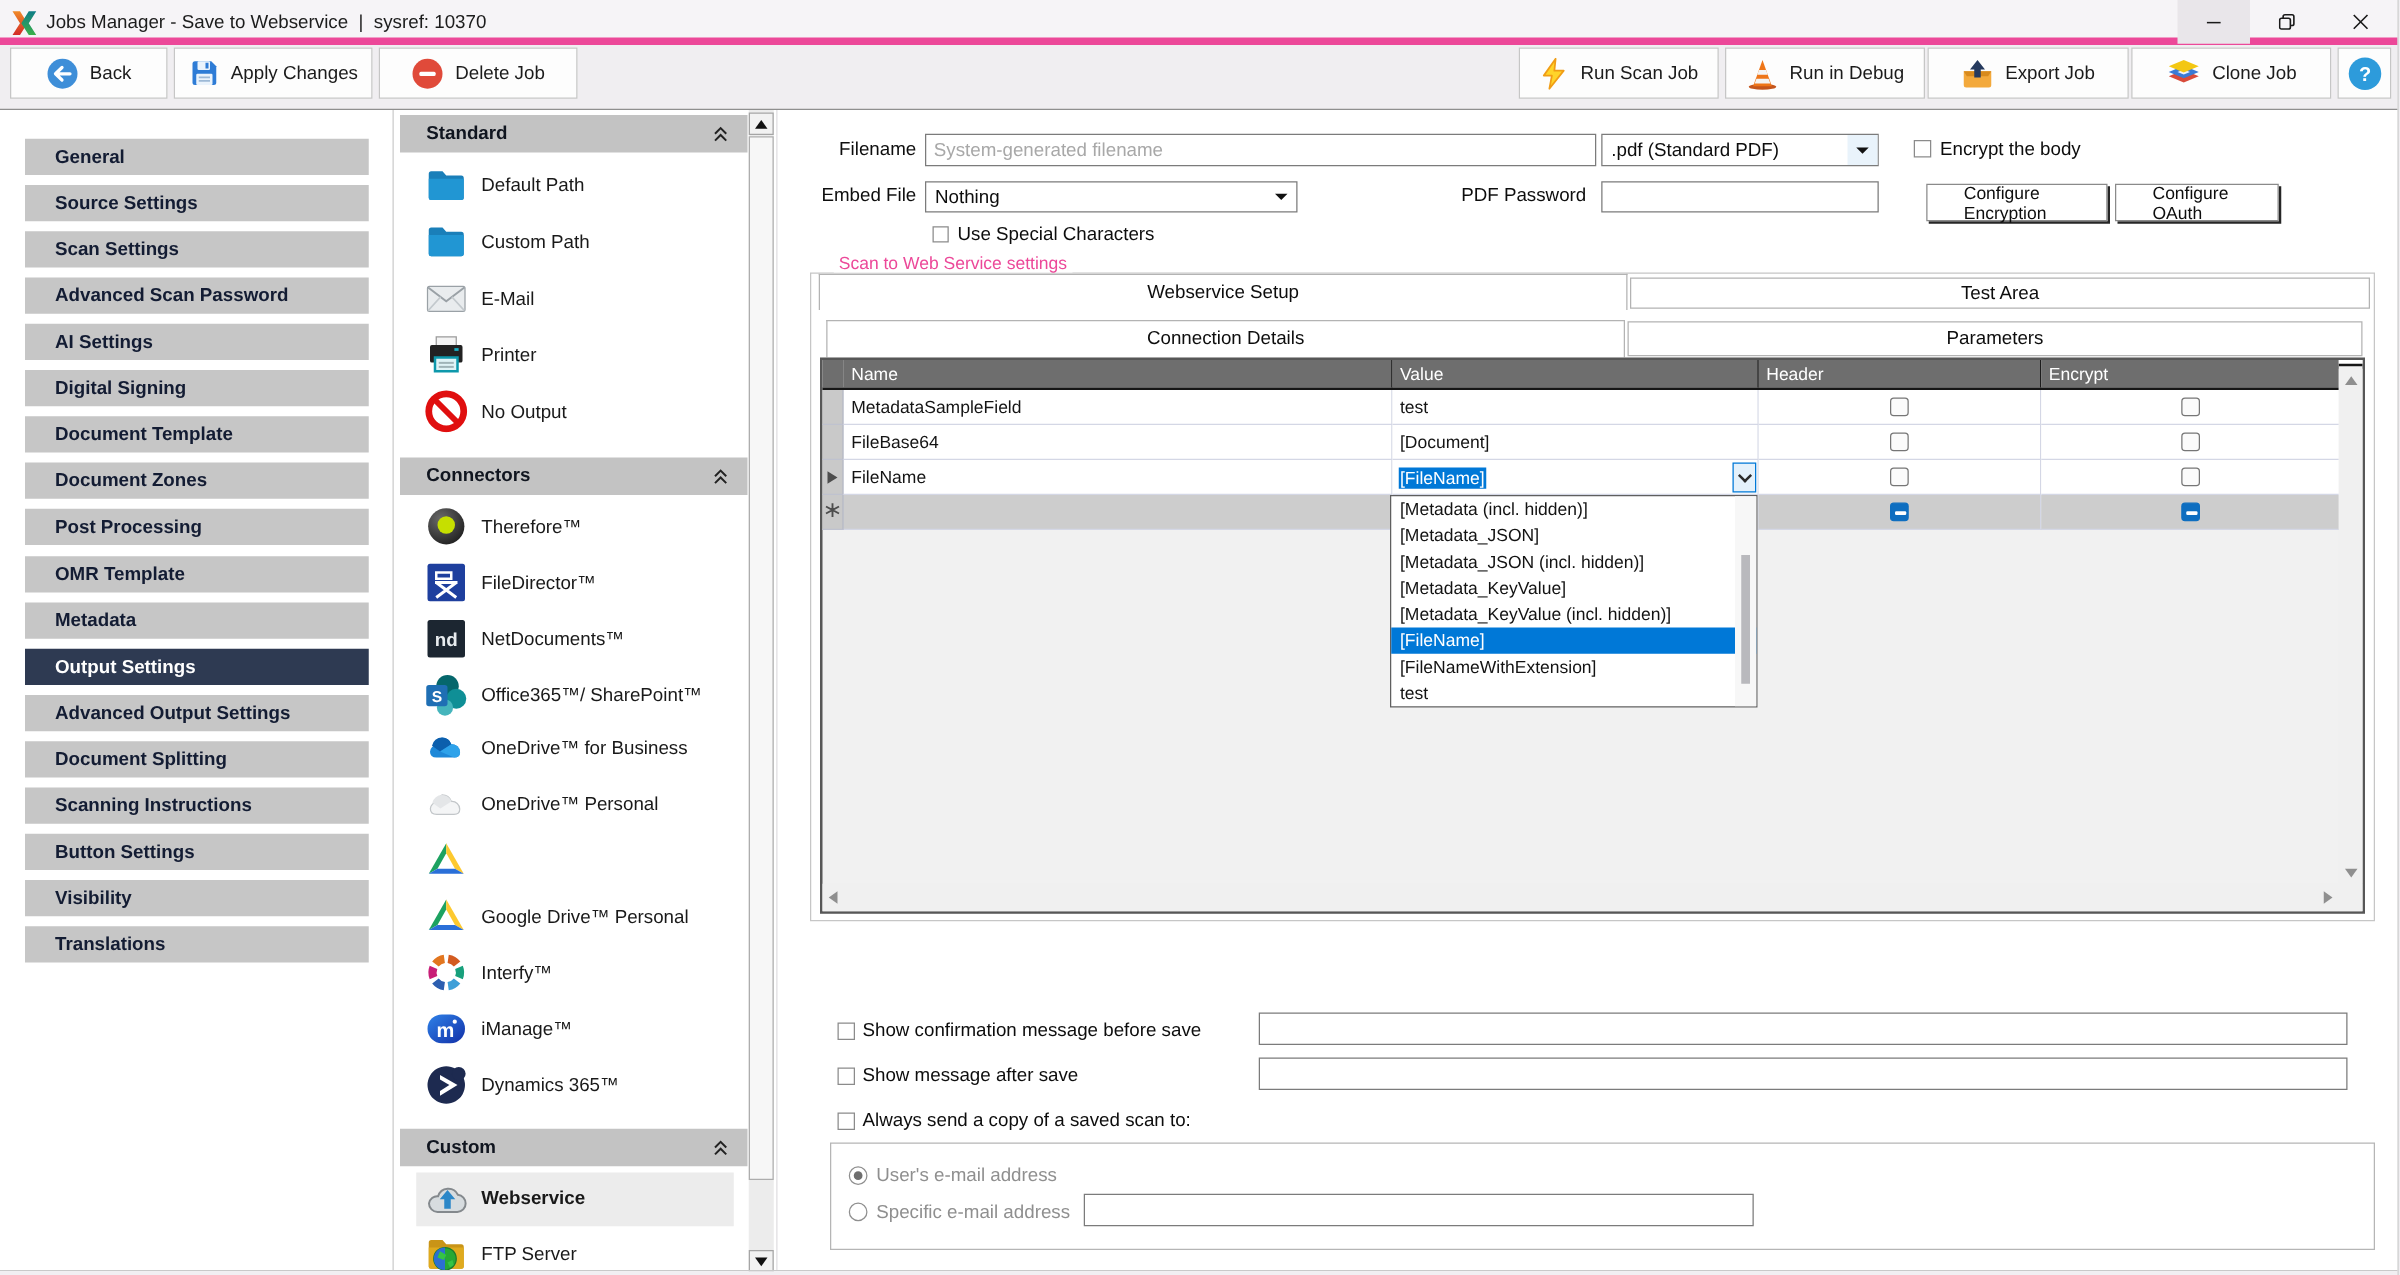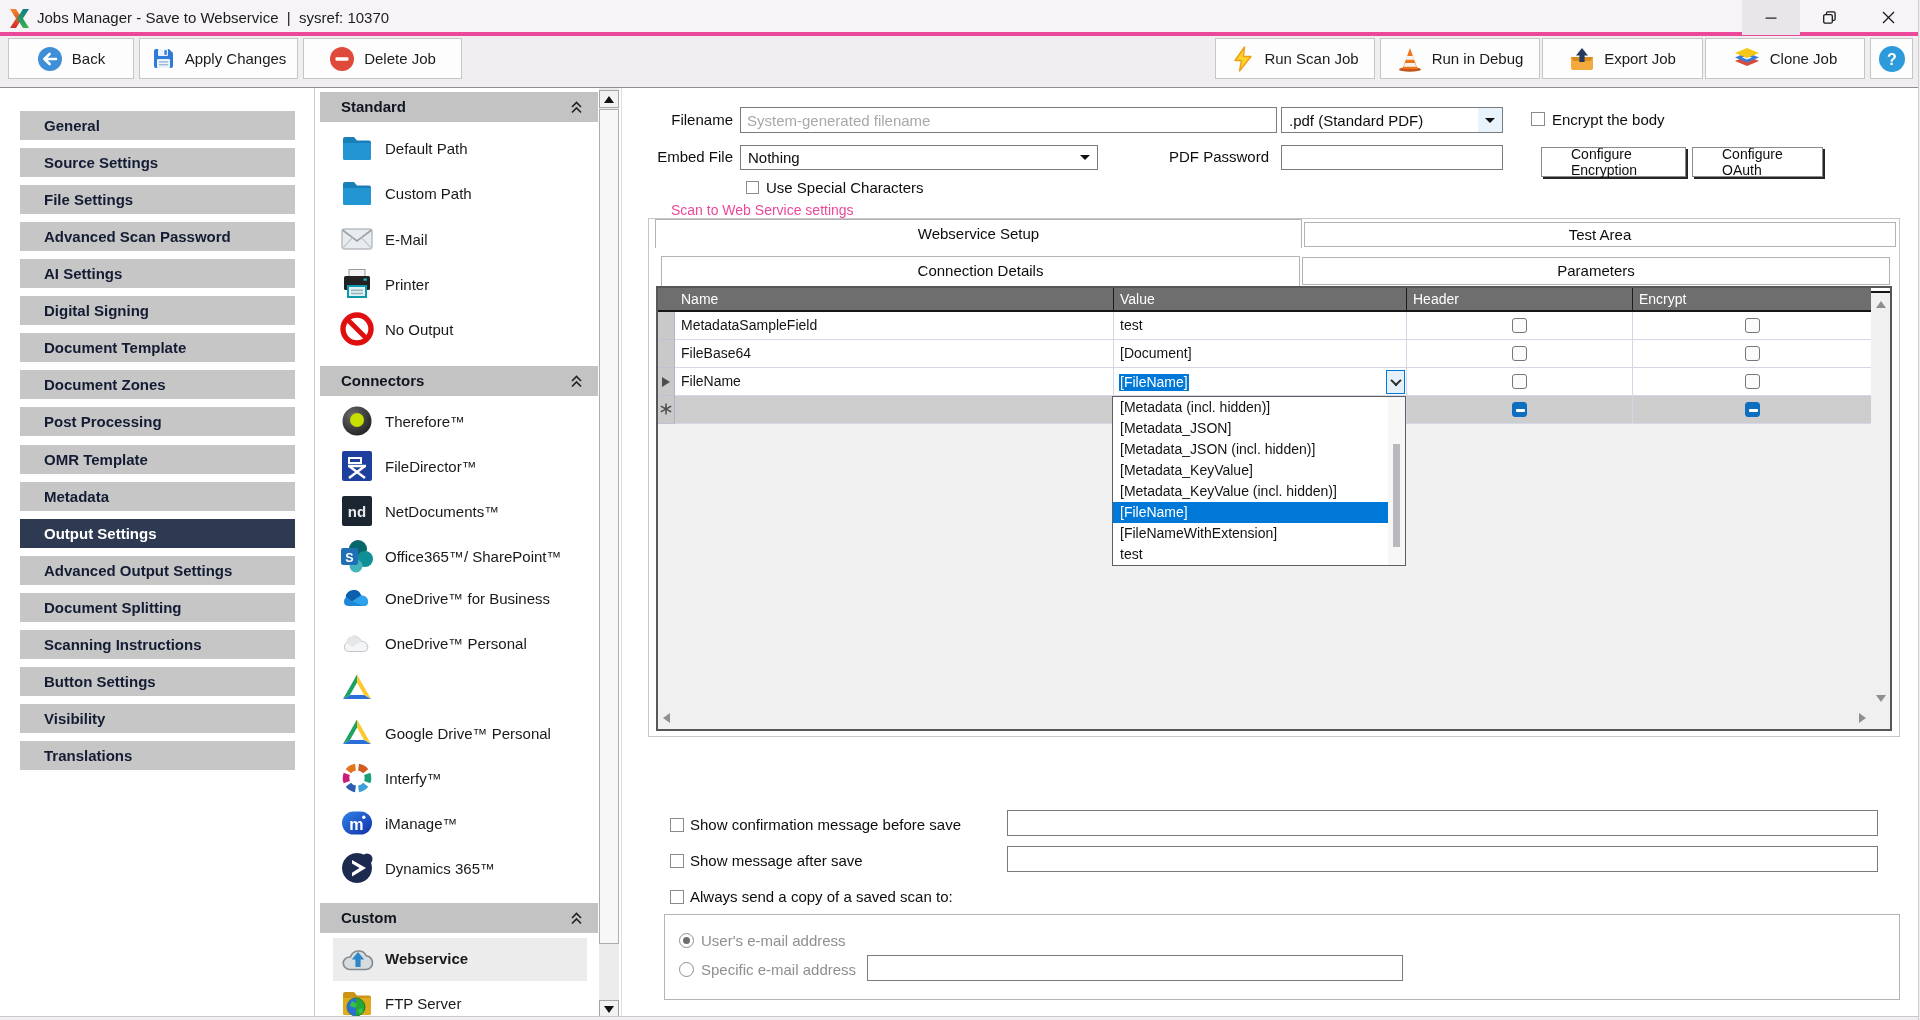--- a/index.html
+++ b/index.html
@@ -1,20 +1,20 @@
 <!DOCTYPE html>
 <html><head>
 <meta charset="utf-8">
 <style>
   * { margin:0; padding:0; box-sizing:border-box; }
   html,body { width:1920px; height:1020px; overflow:hidden; }
   body { font-family:"Liberation Sans", sans-serif; background:#ffffff; position:relative; color:#0d0d0d; }
 
   
-  .titlebar { position:absolute; left:0; top:0; width:1920px; height:36px; background:#f6f4f7; border-bottom:4px solid #ec4899; }
+  .titlebar { position:absolute; left:0; top:0; width:1920px; height:36px; background:#f6f4f7; border-bottom:6px solid #ec4899; }
   .app-icon { position:absolute; left:9px; top:8px; width:21px; height:21px; }
   .title-text { position:absolute; left:37px; top:0; height:36px; line-height:36px; font-size:15px; color:#1c1c1c; white-space:pre; }
   .winbtn { position:absolute; top:0; height:35px; display:flex; align-items:center; justify-content:center; }
   .winbtn.min { left:1742px; width:58px; background:#e9e6ea; }
   .winbtn.max { left:1800px; width:58px; }
   .winbtn.close { left:1858px; width:60px; }
 
   
   .toolbar { position:absolute; left:0; top:36px; width:1920px; height:52px; background:#f0eef1; border-bottom:1px solid #8f8f8f; }
   .tbtn { position:absolute; top:2px; height:41px; background:#fdfdfd; border:1px solid #c6c6c6; display:flex; align-items:center; justify-content:center; gap:9px; font-size:15px; color:#1b1b1b; }
@@ -212,21 +212,21 @@
     <svg width="28" height="28" viewBox="0 0 28 28">
       <circle cx="14" cy="14" r="13" fill="#2d9bdb"></circle>
       <text x="14" y="20" text-anchor="middle" font-family="Liberation Sans, sans-serif" font-size="16" font-weight="bold" fill="#ffffff">?</text>
     </svg>
   </div>
 </div>
 
 <div id="sidebar-root">
     <div class="side-item" style="top: 111px;">General</div>
     <div class="side-item" style="top: 148px;">Source Settings</div>
-    <div class="side-item" style="top: 185px;">File Settings</div>
+    <div class="side-item" style="top: 185px;">Scan Settings</div>
     <div class="side-item" style="top: 222px;">Advanced Scan Password</div>
     <div class="side-item" style="top: 259px;">AI Settings</div>
     <div class="side-item" style="top: 296px;">Digital Signing</div>
     <div class="side-item" style="top: 333px;">Document Template</div>
     <div class="side-item" style="top: 370px;">Document Zones</div>
     <div class="side-item" style="top: 407px;">Post Processing</div>
     <div class="side-item" style="top: 445px;">OMR Template</div>
     <div class="side-item" style="top: 482px;">Metadata</div>
     <div class="side-item selected" style="top: 519px;">Output Settings</div>
     <div class="side-item" style="top: 556px;">Advanced Output Settings</div>
@@ -428,21 +428,21 @@
 <div class="combo" style="left:1281px; top:107px; width:222px; height:26px;">
   <span class="ctext">.pdf (Standard PDF)</span>
   <span class="carrow lit">
       <span class="arr-down"></span>
     </span>
 </div>
 <div class="chk" style="left:1531px; top:112px;"></div>
 <div class="clabel2" style="left:1552px; top:111px;">Encrypt the body</div>
 
 <div class="flabel" style="left:633px; top:148px; width:100px;">Embed File</div>
-<div class="combo" style="left:740px; top:145px; width:358px; height:25px;">
+<div class="combo" style="left:740px; top:145px; width:298px; height:25px;">
   <span class="ctext">Nothing</span>
   <span class="carrow">
       <span class="arr-down"></span>
     </span>
 </div>
 <div class="flabel" style="left:1119px; top:148px; width:150px;">PDF Password</div>
 <input class="tb" style="left: 1281px; top: 145px; width: 222px; height: 25px;">
 <div class="pushbtn" style="left:1541px; top:147px; width:145px;">Configure Encryption</div>
 <div class="pushbtn" style="left:1692px; top:147px; width:131px;">Configure OAuth</div>
 

